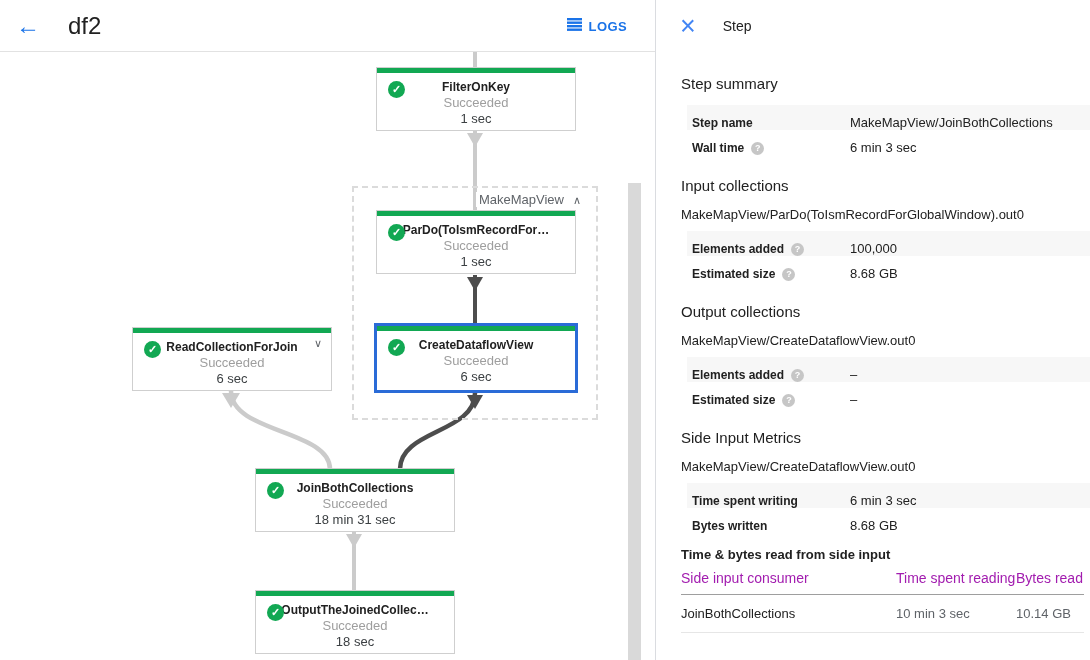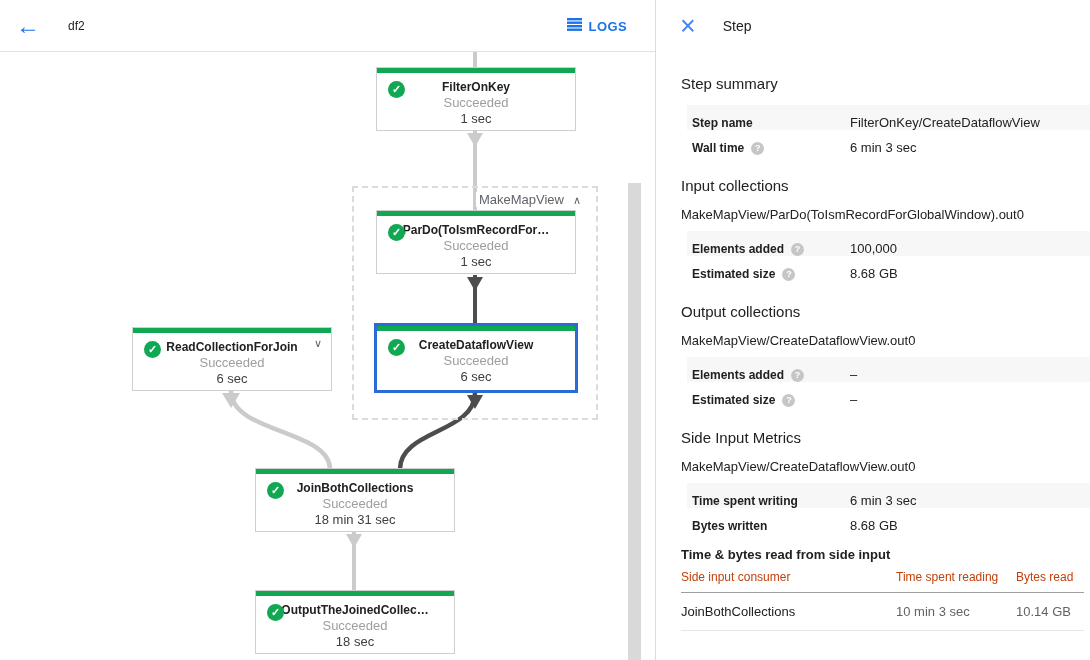--- a/index.html
+++ b/index.html
@@ -11,21 +11,21 @@
   }
 
   
   .h-divider { position:absolute; left:0; top:51px; width:1090px; height:1px; background:#e2e2e2; }
   .v-divider { position:absolute; left:655px; top:0; width:1px; height:660px; background:#dadce0; }
 
   
   .graph-header { position:absolute; left:0; top:0; width:655px; height:51px;
     display:flex; align-items:center; padding:0 28px 0 16px; background:#fff; }
   .back-btn { color:#1a73e8; font-size:24px; line-height:24px; cursor:pointer; background:none; border:none; padding:0; font-family:inherit; }
-  .job-title { font-size:12px; color:#212121; margin-left:28px; }
+  .job-title { font-size:24px; color:#212121; margin-left:28px; }
   .logs-btn { margin-left:auto; display:flex; align-items:flex-end; gap:7px;
     color:#1a73e8; font-size:13px; font-weight:bold; letter-spacing:.4px; cursor:pointer;
     background:none; border:none; padding:0; font-family:inherit; }
 
   
   .graph-area { position:absolute; left:0; top:52px; width:655px; height:608px; }
   svg.edges { position:absolute; left:0; top:0; }
 
   .node { position:absolute; width:200px; height:64px; background:#fff;
     border:1px solid #cfcfcf; text-align:center; cursor:pointer; z-index:2; }
@@ -69,21 +69,21 @@
     align-items:center; justify-content:center; margin-left:7px; cursor:pointer; }
 
   .si-table { margin-top:14px; margin-right:6px; }
   .si-table-title { font-size:13px; font-weight:bold; color:#212121; margin:0; line-height:16px; }
   .si-tr { display:flex; align-items:center; }
   .si-th-row { padding:7px 0 8px; border-bottom:1px solid #9e9e9e; }
   .si-td-row { padding:11px 0; border-bottom:1px solid #e6e6e6; }
   .si-c1 { width:215px; flex:none; }
   .si-c2 { width:120px; flex:none; }
   .si-c3 { flex:1; }
-  .si-th { font-size:12px; color:#c2410c; }
+  .si-th { font-size:14px; color:#a21caf; }
   .si-td { font-size:13px; color:#5f6368; }
   .si-td.primary { color:#212121; }
 </style>
 </head>
 <body>
 
 <div class="graph-header">
   <button class="back-btn">←</button>
   <span class="job-title">df2</span>
   <button class="logs-btn">
@@ -180,21 +180,21 @@
     <span class="panel-title">Step</span>
   </div>
 
   <div class="panel-body">
 
     <h3 class="sec-heading" style="margin-top:0;">Step summary</h3>
     <div class="metric-row alt">
       <span class="metric-label">
           <span>Step name</span>
         </span>
-      <span class="metric-value">FilterOnKey/CreateDataflowView</span>
+      <span class="metric-value">MakeMapView/JoinBothCollections</span>
     </div>
     <div class="metric-row">
       <span class="metric-label">
           <span>Wall time</span>
           <span class="help-icon">?</span>
         </span>
       <span class="metric-value">6 min 3 sec</span>
     </div>
 
     <div class="section">

